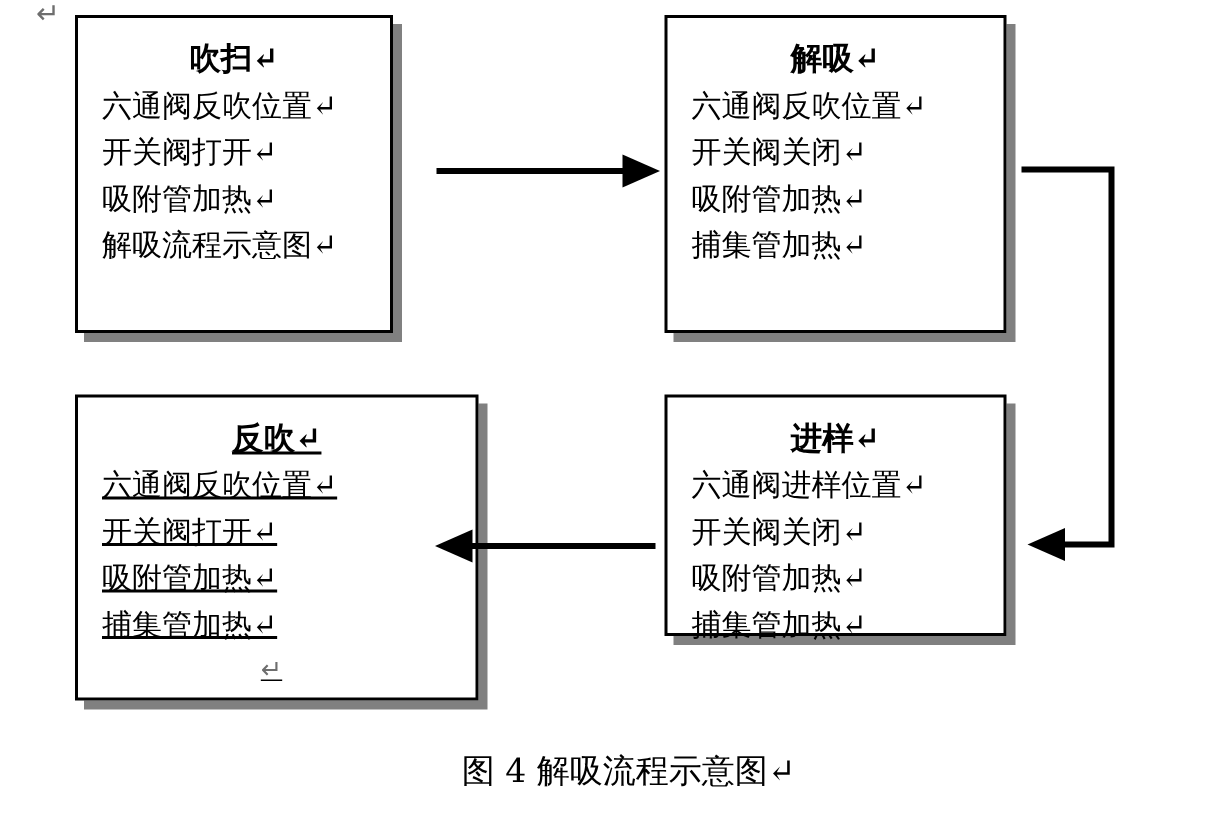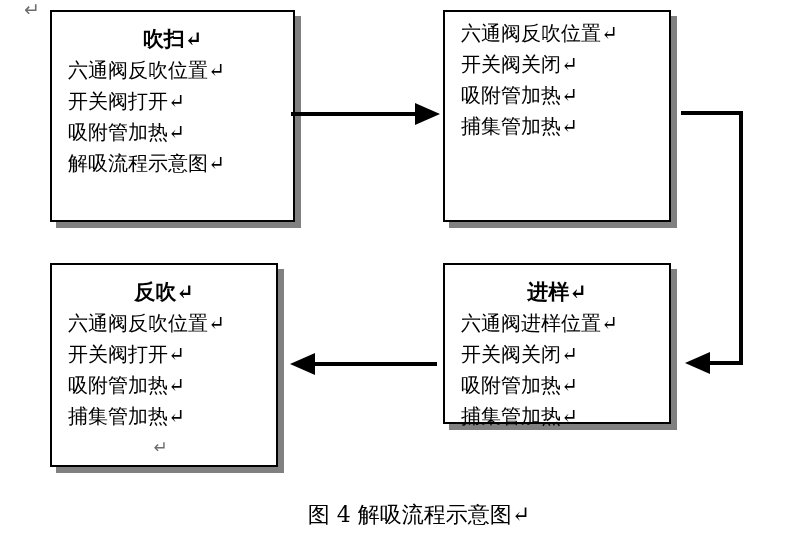--- a/index.html
+++ b/index.html
@@ -25,24 +25,24 @@
 
   
   .proc-box {
     position: absolute;
     box-sizing: border-box;
     background: #ffffff;
     border: 2px solid #000000;
     box-shadow: 6px 6px 0 0 #808080;
     padding: 0;
   }
-  .box-1 { left: 50px;  top: 10px;  width: 245px; height: 212px; }
+  .box-1 { left: 50px;  top: 10px;  width: 212px; height: 212px; }
   .box-2 { left: 443px; top: 10px;  width: 228px; height: 212px; }
   .box-3 { left: 443px; top: 263px; width: 228px; height: 161px; }
-  .box-4 { left: 50px;  top: 263px; width: 228px; height: 204px; }
+  .box-4 { left: 50px;  top: 263px; width: 269px; height: 204px; text-decoration: underline; }
 
   .box-title {
     text-align: center;
     font-weight: bold;
     font-size: 21px;
     line-height: 1.0;
     margin-top: 16px;
     margin-bottom: 2px;
     letter-spacing: 0px;
     white-space: nowrap;
@@ -118,20 +118,21 @@
     <div class="box-title">吹扫↵</div>
     <div class="box-lines">
       <div class="box-line">六通阀反吹位置↵</div>
       <div class="box-line">开关阀打开↵</div>
       <div class="box-line">吸附管加热↵</div>
       <div class="box-line">解吸流程示意图↵</div>
     </div>
   </div>
 
   <div class="proc-box box-2">
+    <div class="box-title">解吸↵</div>
     <div class="box-lines">
       <div class="box-line">六通阀反吹位置↵</div>
       <div class="box-line">开关阀关闭↵</div>
       <div class="box-line">吸附管加热↵</div>
       <div class="box-line">捕集管加热↵</div>
     </div>
   </div>
 
   <div class="proc-box box-3">
     <div class="box-title">进样↵</div>

